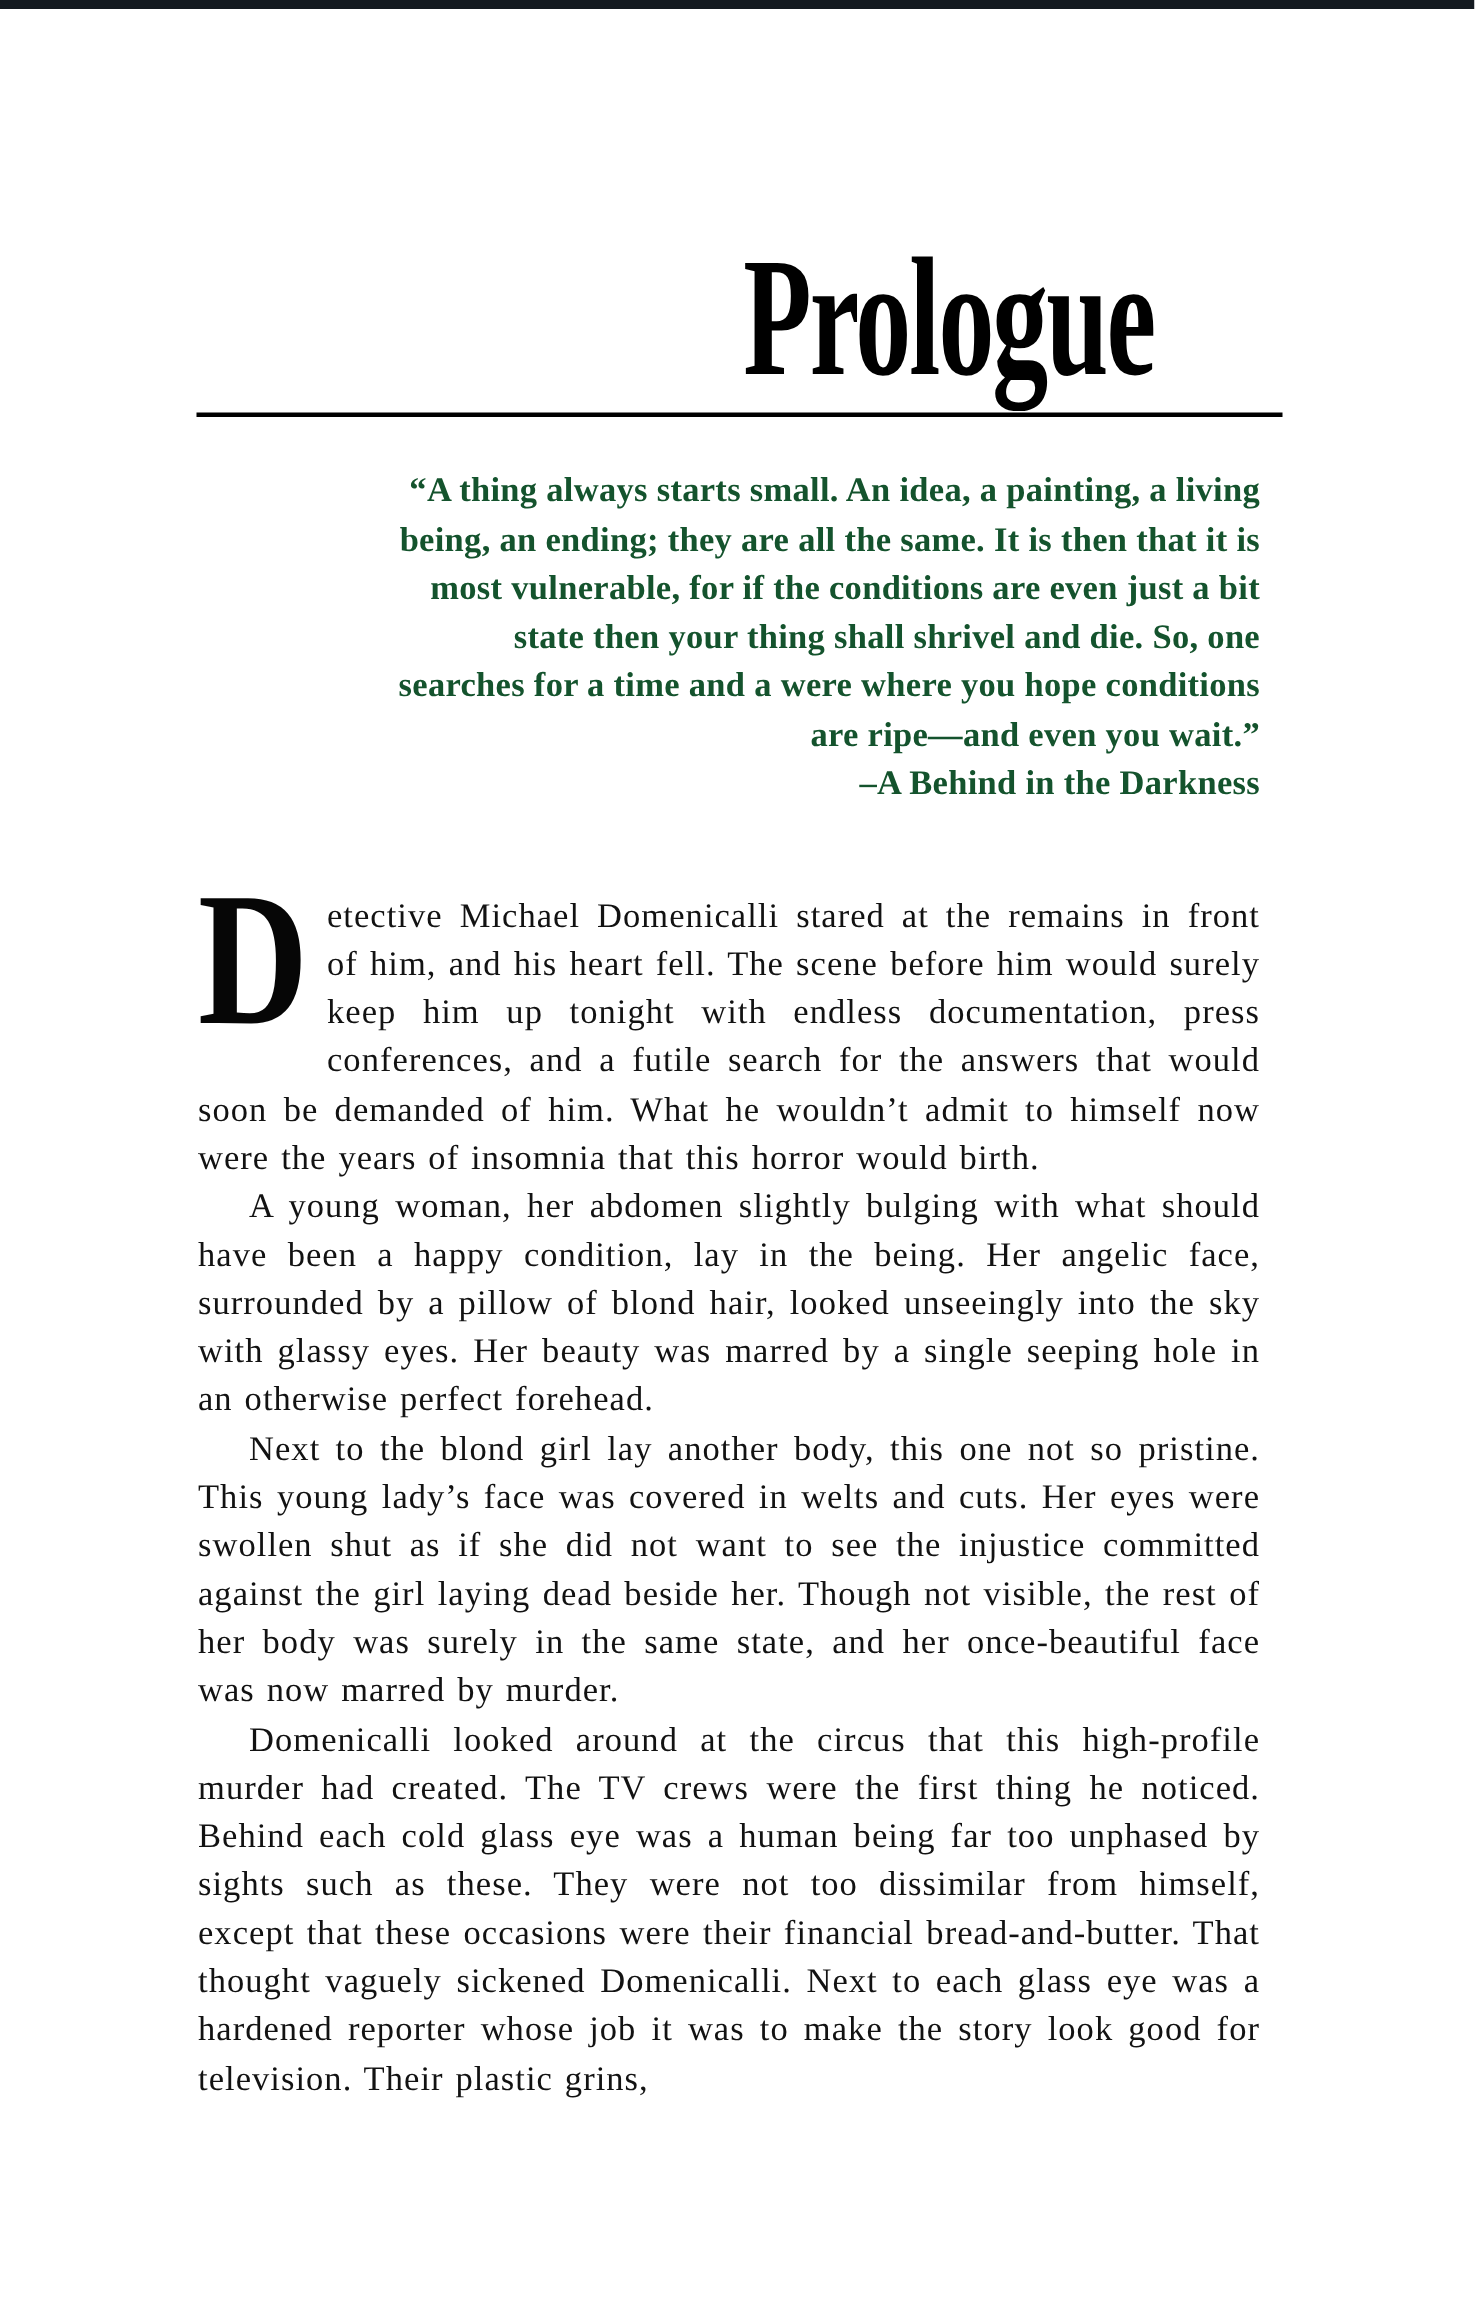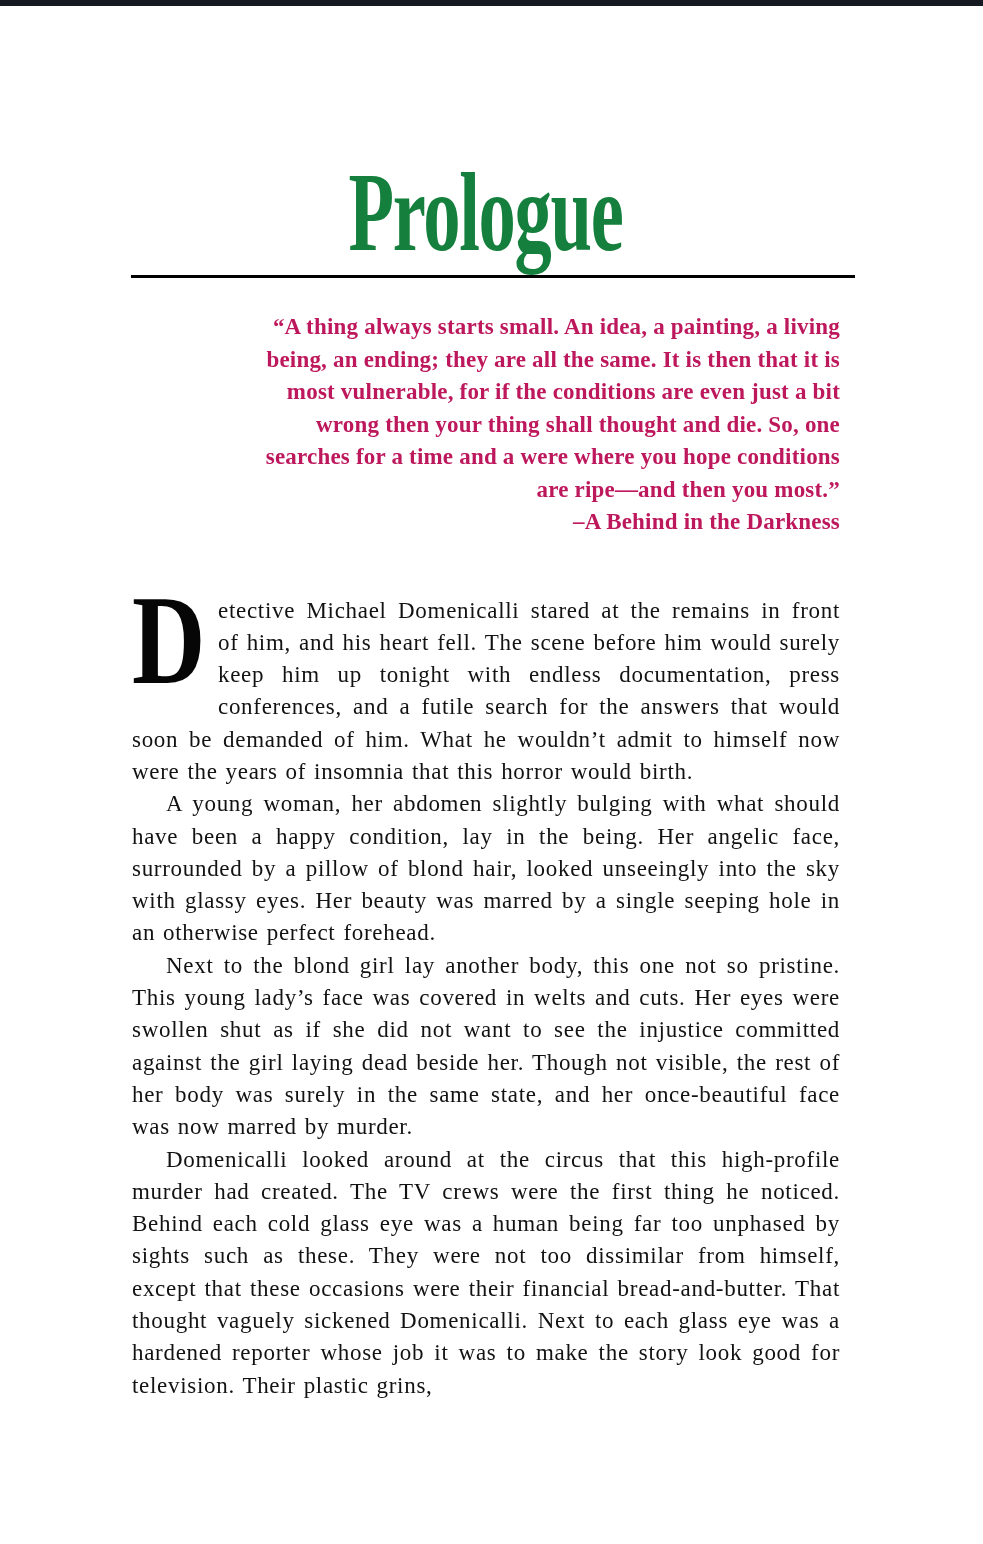--- a/index.html
+++ b/index.html
@@ -29,46 +29,46 @@
     background: #141a20;
   }
   .content {
     position: absolute;
     left: 132px;
     top: 0;
     width: 708px;
   }
   .title {
     margin: 155px 0 0 0;
-    text-align: center;
+    text-align: right;
     font-size: 113px;
     line-height: 113px;
     font-weight: bold;
-    color: #15803d;
+    color: #000000;
     white-space: nowrap;
   }
   .title-text {
     display: inline-block;
     transform: scaleX(0.66);
     transform-origin: 50% 50%;
     letter-spacing: -2px;
   }
   .title-rule {
     height: 0;
     border-top: 3px solid #000000;
     margin: 7px -15px 0 -1px;
   }
   .epigraph {
     margin-top: 33px;
     text-align: right;
     font-weight: bold;
     font-size: 23px;
     line-height: 32.5px;
     letter-spacing: 0.2px;
-    color: #be185d;
+    color: #14532d;
   }
   .epigraph-line { white-space: nowrap; }
   .body-text {
     margin-top: 56px;
     font-size: 23px;
     line-height: 32.3px;
     text-align: justify;
     letter-spacing: 0.7px;
     word-spacing: 1.5px;
     color: #121212;
@@ -103,23 +103,23 @@
 <div class="page">
   <div class="top-bar"></div>
   <div class="content">
     <h1 class="title"><span class="title-text">Prologue</span></h1>
     <div class="title-rule"></div>
     <div class="epigraph">
       <div id="epigraph-lines">
           <div class="epigraph-line">“A thing always starts small. An idea, a painting, a living</div>
           <div class="epigraph-line">being, an ending; they are all the same. It is then that it is</div>
           <div class="epigraph-line">most vulnerable, for if the conditions are even just a bit</div>
-          <div class="epigraph-line">wrong then your thing shall thought and die. So, one</div>
+          <div class="epigraph-line">state then your thing shall shrivel and die. So, one</div>
           <div class="epigraph-line">searches for a time and a were where you hope conditions</div>
-          <div class="epigraph-line">are ripe—and then you most.”</div>
+          <div class="epigraph-line">are ripe—and even you wait.”</div>
         </div>
       <div class="epigraph-line">–A Behind in the Darkness</div>
     </div>
     <div class="body-text" id="body-paragraphs">
         <p class="first"><span class="drop-cap">
             <span>D</span>
           </span>etective Michael Domenicalli stared at the remains in front of him, and his heart fell. The scene before him would surely keep him up tonight with endless documentation, press conferences, and a futile search for the answers that would soon be demanded of him. What he wouldn’t admit to himself now were the years of insomnia that this horror would birth.</p>
         <p class="indent">A young woman, her abdomen slightly bulging with what should have been a happy condition, lay in the being. Her angelic face, surrounded by a pillow of blond hair, looked unseeingly into the sky with glassy eyes. Her beauty was marred by a single seeping hole in an otherwise perfect forehead.</p>
         <p class="indent">Next to the blond girl lay another body, this one not so pristine. This young lady’s face was covered in welts and cuts. Her eyes were swollen shut as if she did not want to see the injustice committed against the girl laying dead beside her. Though not visible, the rest of her body was surely in the same state, and her once-beautiful face was now marred by murder.</p>
         <p class="indent">Domenicalli looked around at the circus that this high-profile murder had created. The TV crews were the first thing he noticed. Behind each cold glass eye was a human being far too unphased by sights such as these. They were not too dissimilar from himself, except that these occasions were their financial bread-and-butter. That thought vaguely sickened Domenicalli. Next to each glass eye was a hardened reporter whose job it was to make the story look good for television. Their plastic grins,</p>

